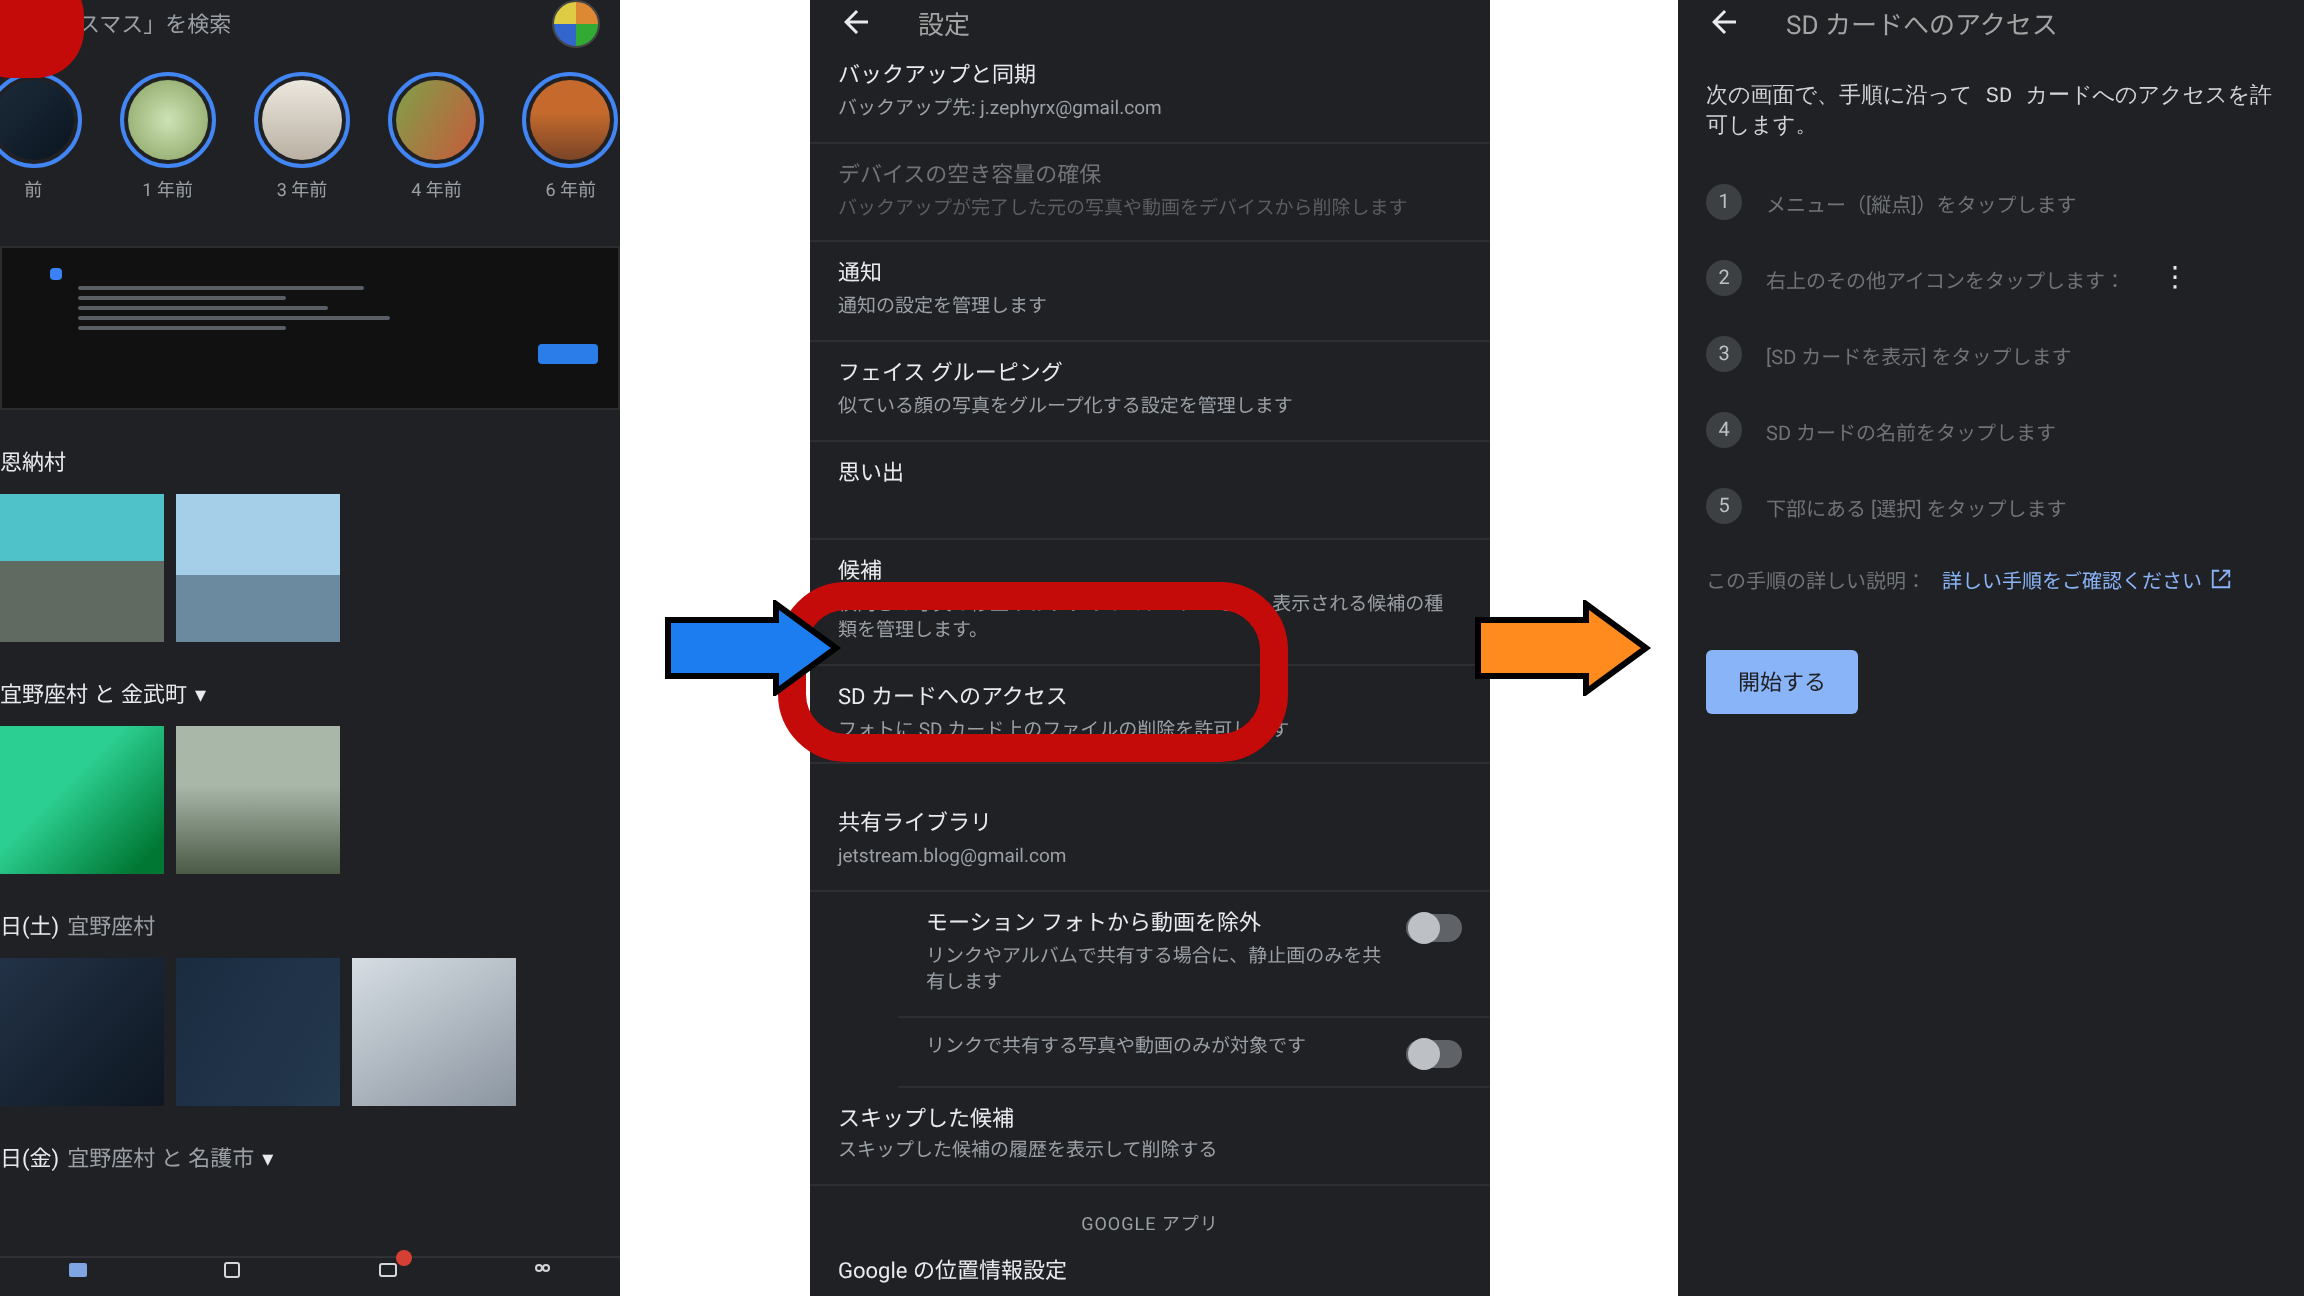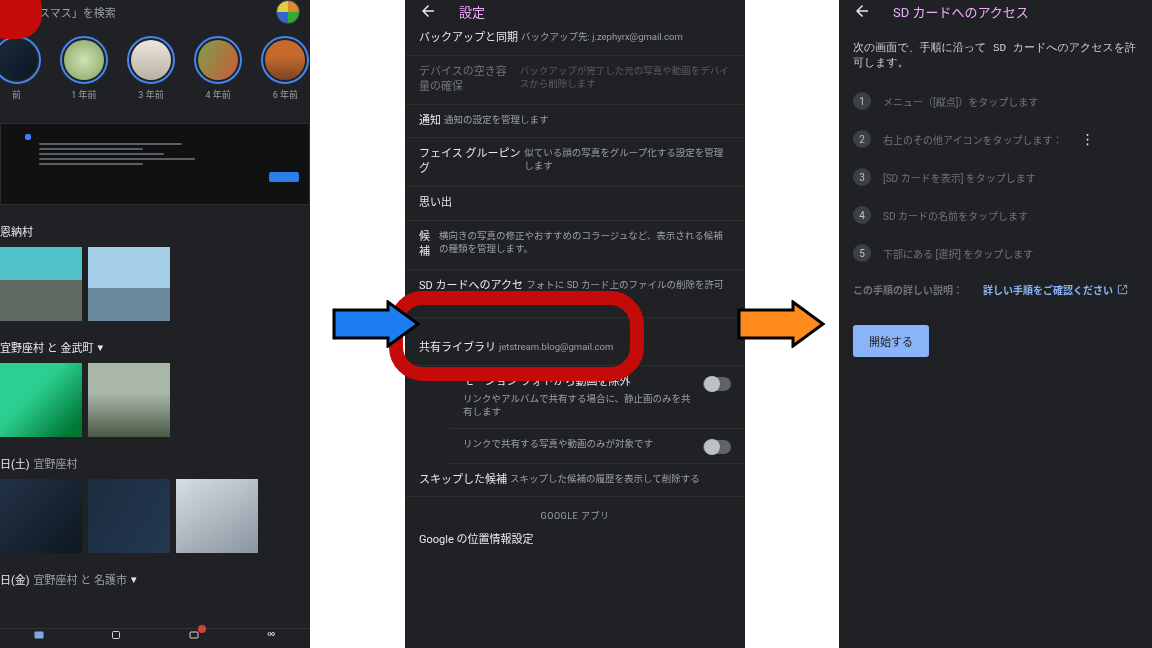--- a/index.html
+++ b/index.html
@@ -76,24 +76,24 @@
     display:flex; justify-content:space-around; align-items:flex-start;
     border-top:1px solid #303134; background:#202124;
   }
   .tab-ic{ width:20px;height:12px; opacity:.9; position:relative;}
   .tab-ic svg{width:100%;height:100%;}
   .badge{position:absolute;top:-4px;right:-2px;width:8px;height:8px;border-radius:50%;background:#ea4335;}
 
   
   .p2-header{ display:flex; align-items:center; gap:22px; padding:0 14px; height:22px;}
   .back-ic{ width:18px;height:18px;}
-  .p2-title{ color:#f0abfc; font-size:13px;}
+  .p2-title{ color:#a3a3a3; font-size:13px;}
   .setting{
     padding:9px 14px 9px 14px; border-bottom:1px solid rgba(255,255,255,.06);
-    display:flex; flex-direction:row; gap:3px; line-height:1.35;
+    display:flex; flex-direction:column; gap:3px; line-height:1.35;
   }
   .setting .t{ color:#e8eaed; font-size:11px;}
   .setting .d{ color:#9aa0a6; font-size:9.5px;}
   .setting.dim .t{ color:#6f7378;}
   .setting.dim .d{ color:#5a5d62;}
   .setting.row{ flex-direction:row; justify-content:space-between; align-items:flex-start;margin-left:44px;}
   .setting.row .col{ display:flex; flex-direction:column; gap:3px; flex:1;}
   .toggle{
     width:28px;height:14px;border-radius:8px;background:#5f6368;position:relative;flex:none;margin-top:2px;
   }
@@ -106,21 +106,21 @@
   .p3-header{ display:flex; align-items:center; gap:22px; padding:0 14px; height:22px;}
   .p3-body{ padding:18px 14px 0 14px;}
   .intro{ color:#d0d3d7; font-size:11px; margin-bottom:22px;font-family:Liberation Mono, monospace;}
   .step{ display:flex; align-items:center; gap:12px; margin-bottom:20px;}
   .step-num{
     width:18px;height:18px;border-radius:50%;background:#3c4043;color:#bdc1c6;
     display:flex;align-items:center;justify-content:center;font-size:10px;
   }
   .step-text{ color:#6f7378; font-size:10px;}
   .step .dots{ color:#e8eaed; margin-left:6px; font-size:14px; line-height:0;}
-  .help-row{ display:flex; align-items:flex-start; gap:20px; margin-top:4px; margin-bottom:28px;font-weight:bold;}
+  .help-row{ display:flex; align-items:flex-start; gap:8px; margin-top:4px; margin-bottom:28px;}
   .help-q{ color:#6f7378; font-size:10px;}
   .help-link{ color:#8ab4f8; font-size:10px; display:flex;align-items:center;gap:4px;}
   .ext-ic{width:11px;height:11px;}
   .start-btn{
     display:inline-block; background:#8ab4f8; color:#202124; font-size:11px;
     padding:8px 16px; border-radius:3px;
   }
 
   
   .arrow{ position:absolute; top:300px; width:90px; height:48px; pointer-events:none;}

